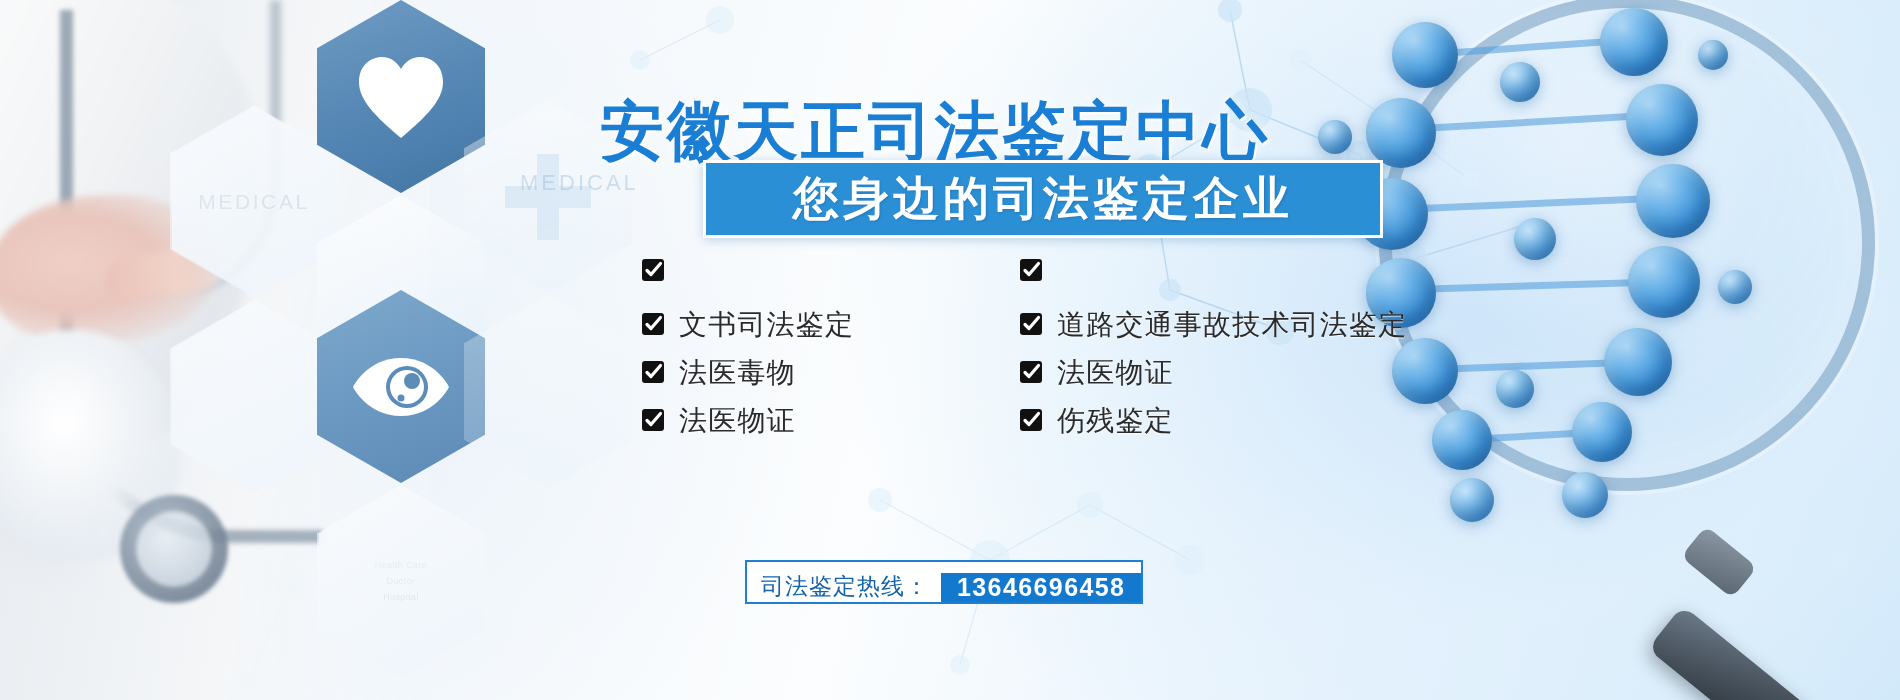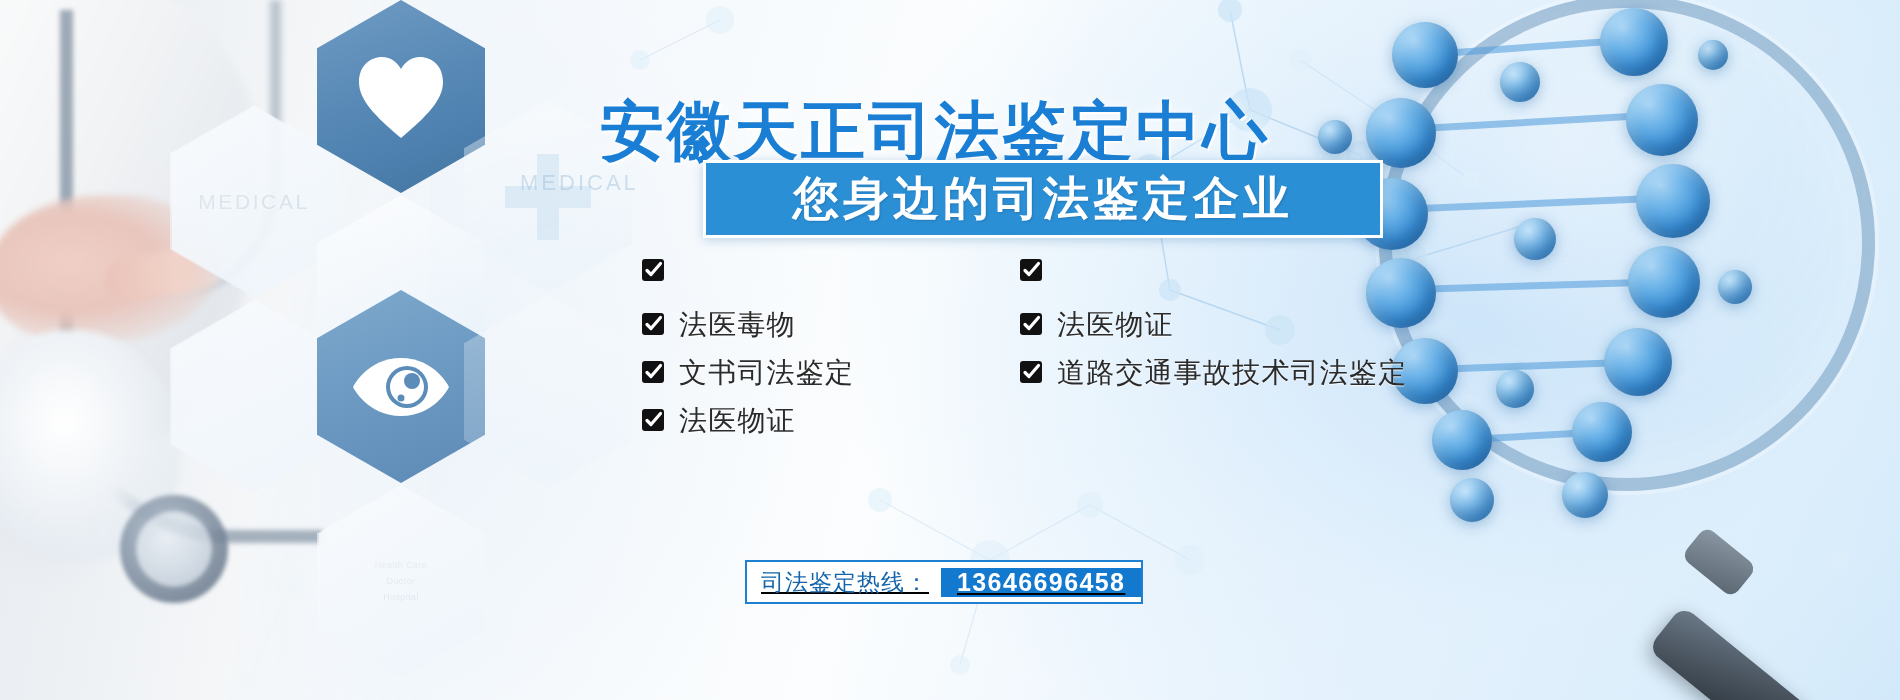--- a/index.html
+++ b/index.html
@@ -163,22 +163,22 @@
   .svc-item{display:inline-flex;align-items:center;gap:13px;vertical-align:top;}
   .svc-item + .svc-item{margin-left:54px;}
   .cbox{width:26px;height:26px;flex:0 0 26px;position:relative;display:block;}
   .svc-text{
     font-size:28px;color:#2b2b2b;letter-spacing:1.2px;white-space:nowrap;
     font-family:"DejaVu Sans","Liberation Sans",sans-serif;
     text-shadow:0 1px 1px rgba(255,255,255,.85);
   }
 
   .hotline{
-    position:absolute;left:745px;top:560px;height:40px;display:flex;align-items:center;
-    border:2px solid #1f7fd0;background:#ffffff;text-decoration:underline;
+    position:absolute;left:745px;top:560px;height:40px;display:flex;align-items:flex-end;
+    border:2px solid #1f7fd0;background:#ffffff;
   }
   .hotline-label{
     display:flex;align-items:center;padding:0 12px 0 14px;
     color:#1464ab;font-size:23px;letter-spacing:1px;white-space:nowrap;
     font-family:"DejaVu Sans","Liberation Sans",sans-serif;
   }
   .hotline-number{
     display:flex;align-items:center;padding:0 16px;background:#1279cf;color:#ffffff;
     font-size:25px;font-weight:bold;letter-spacing:1.4px;white-space:nowrap;
   }
@@ -378,74 +378,83 @@
 
       <div class="svc-row">
         <div class="svc-col-a">
           <span class="svc-item">
             <span class="cbox">
               <svg width="26" height="26" viewBox="0 0 26 26">
                 <rect x="2" y="1" width="22" height="22" rx="3" fill="#111111"></rect>
                 <path d="M7 12.5 L11 16.5 L20.5 5.5" fill="none" stroke="#ffffff" stroke-width="3.2" stroke-linecap="round" stroke-linejoin="round"></path>
               </svg>
             </span>
-            <span class="svc-text">法医毒物</span>
+            <span class="svc-text">文书司法鉴定</span>
           </span>
         </div>
         <div class="svc-col-b">
           <span class="svc-item">
             <span class="cbox">
               <svg width="26" height="26" viewBox="0 0 26 26">
                 <rect x="2" y="1" width="22" height="22" rx="3" fill="#111111"></rect>
                 <path d="M7 12.5 L11 16.5 L20.5 5.5" fill="none" stroke="#ffffff" stroke-width="3.2" stroke-linecap="round" stroke-linejoin="round"></path>
               </svg>
             </span>
-            <span class="svc-text">法医物证</span>
+            <span class="svc-text">道路交通事故技术司法鉴定</span>
           </span>
         </div>
       </div>
 
       <div class="svc-row">
         <div class="svc-col-a">
           <span class="svc-item">
             <span class="cbox">
               <svg width="26" height="26" viewBox="0 0 26 26">
                 <rect x="2" y="1" width="22" height="22" rx="3" fill="#111111"></rect>
                 <path d="M7 12.5 L11 16.5 L20.5 5.5" fill="none" stroke="#ffffff" stroke-width="3.2" stroke-linecap="round" stroke-linejoin="round"></path>
               </svg>
             </span>
-            <span class="svc-text">文书司法鉴定</span>
+            <span class="svc-text">法医毒物</span>
           </span>
         </div>
         <div class="svc-col-b">
           <span class="svc-item">
             <span class="cbox">
               <svg width="26" height="26" viewBox="0 0 26 26">
                 <rect x="2" y="1" width="22" height="22" rx="3" fill="#111111"></rect>
                 <path d="M7 12.5 L11 16.5 L20.5 5.5" fill="none" stroke="#ffffff" stroke-width="3.2" stroke-linecap="round" stroke-linejoin="round"></path>
               </svg>
             </span>
-            <span class="svc-text">道路交通事故技术司法鉴定</span>
+            <span class="svc-text">法医物证</span>
           </span>
         </div>
       </div>
 
       <div class="svc-row">
         <div class="svc-col-a">
           <span class="svc-item">
             <span class="cbox">
               <svg width="26" height="26" viewBox="0 0 26 26">
                 <rect x="2" y="1" width="22" height="22" rx="3" fill="#111111"></rect>
                 <path d="M7 12.5 L11 16.5 L20.5 5.5" fill="none" stroke="#ffffff" stroke-width="3.2" stroke-linecap="round" stroke-linejoin="round"></path>
               </svg>
             </span>
             <span class="svc-text">法医物证</span>
           </span>
         </div>
         <div class="svc-col-b">
+          <span class="svc-item">
+            <span class="cbox">
+              <svg width="26" height="26" viewBox="0 0 26 26">
+                <rect x="2" y="1" width="22" height="22" rx="3" fill="#111111"></rect>
+                <path d="M7 12.5 L11 16.5 L20.5 5.5" fill="none" stroke="#ffffff" stroke-width="3.2" stroke-linecap="round" stroke-linejoin="round"></path>
+              </svg>
+            </span>
+            <span class="svc-text">伤残鉴定</span>
+          </span>
         </div>
       </div>
 
     </div>
 
     <div class="hotline">
       <span class="hotline-label">司法鉴定热线：</span>
       <span class="hotline-number">13646696458</span>
     </div>
 

